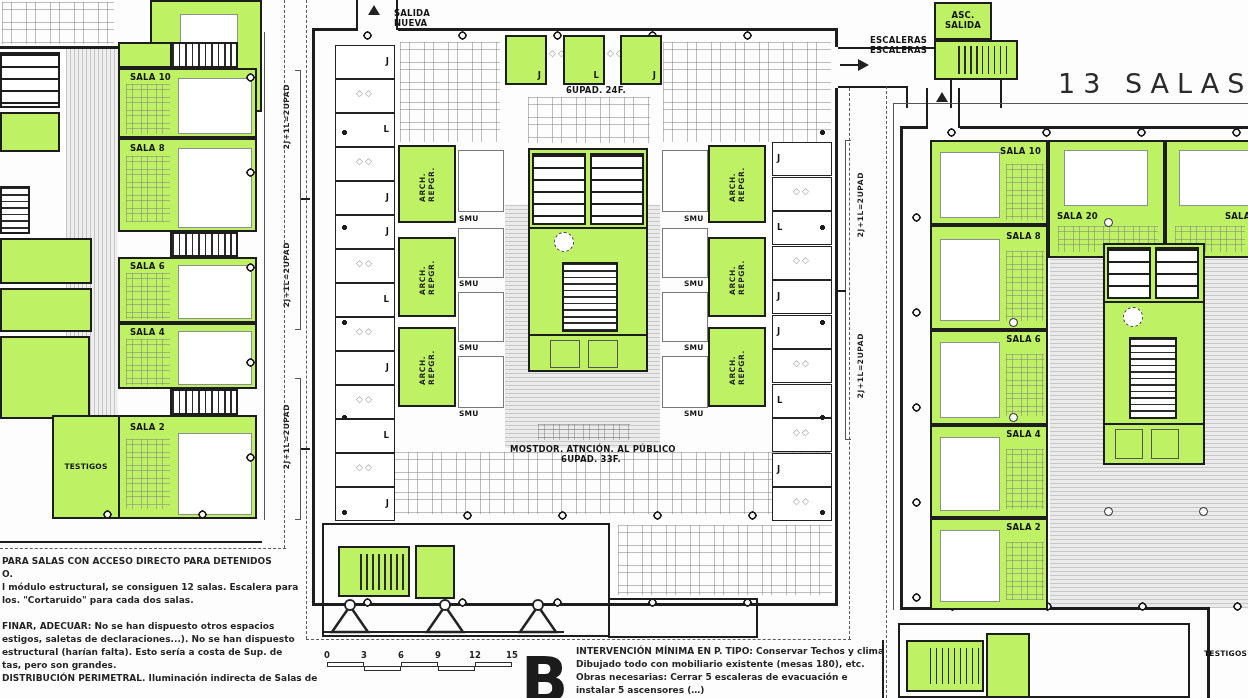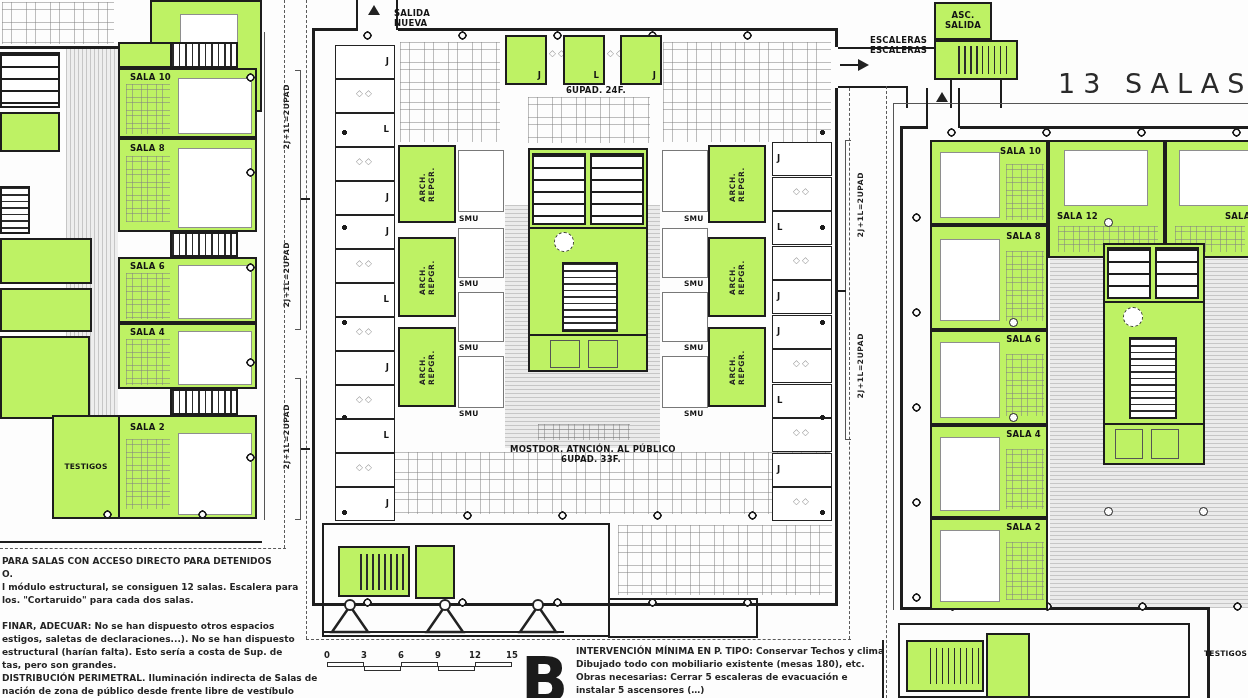--- a/index.html
+++ b/index.html
@@ -395,21 +395,21 @@
       <div class="abs seats" style="left:74px;top:22px;width:38px;height:60px"></div>
     </div>
     <div class="abs w2" style="left:40px;top:518px;width:118px;height:92px">
       <span class="abs lbl" style="right:5px;top:3px">SALA 2</span>
       <div class="abs bench" style="left:8px;top:10px;width:60px;height:72px"></div>
       <div class="abs seats" style="left:74px;top:22px;width:38px;height:58px"></div>
     </div>
 
     <div class="abs w2" style="left:158px;top:140px;width:117px;height:118px">
       <div class="abs bench" style="left:14px;top:8px;width:84px;height:56px"></div>
-      <span class="abs lbl" style="left:7px;top:70px">SALA 12</span>
+      <span class="abs lbl" style="left:7px;top:70px">SALA 20</span>
       <div class="abs seats" style="left:8px;top:84px;width:100px;height:26px"></div>
     </div>
     <div class="abs w2" style="left:275px;top:140px;width:120px;height:118px">
       <div class="abs bench" style="left:12px;top:8px;width:84px;height:56px"></div>
       <span class="abs lbl" style="left:58px;top:70px">SALA 1</span>
       <div class="abs seats" style="left:8px;top:84px;width:70px;height:26px"></div>
     </div>
 
     <div class="abs w2" style="left:213px;top:243px;width:102px;height:222px">
       <div class="abs stalls" style="left:2px;top:2px;width:44px;height:52px"></div>
@@ -440,21 +440,20 @@
     <div>PARA SALAS CON ACCESO DIRECTO PARA DETENIDOS</div>
     <div>O.</div>
     <div>l módulo estructural, se consiguen 12 salas. Escalera para</div>
     <div>los. "Cortaruido" para cada dos salas.</div>
     <div></div>
     <div>FINAR, ADECUAR: No se han dispuesto otros espacios</div>
     <div>estigos, saletas de declaraciones...). No se han  dispuesto</div>
     <div>estructural (harían falta). Esto sería a costa de Sup. de</div>
     <div>tas, pero son grandes.</div>
     <div>DISTRIBUCIÓN PERIMETRAL. Iluminación indirecta de Salas de</div>
-    <div>nación de zona de público desde frente libre de vestíbulo</div>
   </div>
 
   <div class="abs" style="left:318px;top:646px;width:210px;height:32px">
     <span class="tick" style="left:2px;top:4px">0</span>
     <span class="tick" style="left:39px;top:4px">3</span>
     <span class="tick" style="left:76px;top:4px">6</span>
     <span class="tick" style="left:113px;top:4px">9</span>
     <span class="tick" style="left:150px;top:4px">12</span>
     <span class="tick" style="left:187px;top:4px">15</span>
     <div class="seg" style="left:9px;top:16px"></div>

